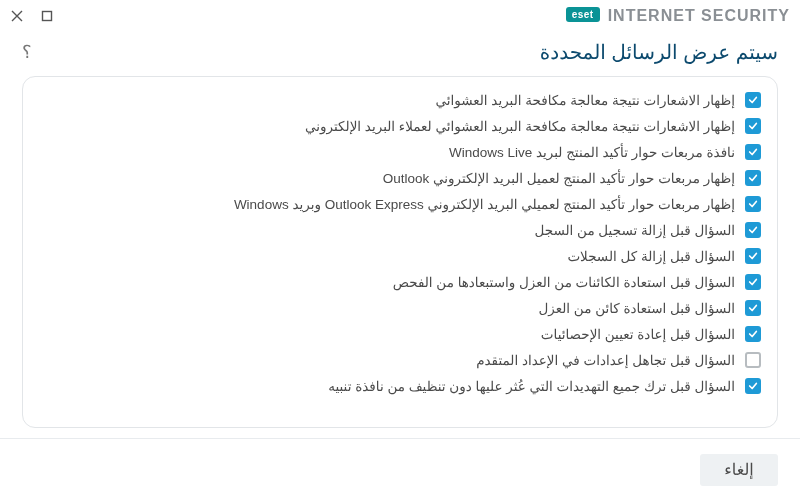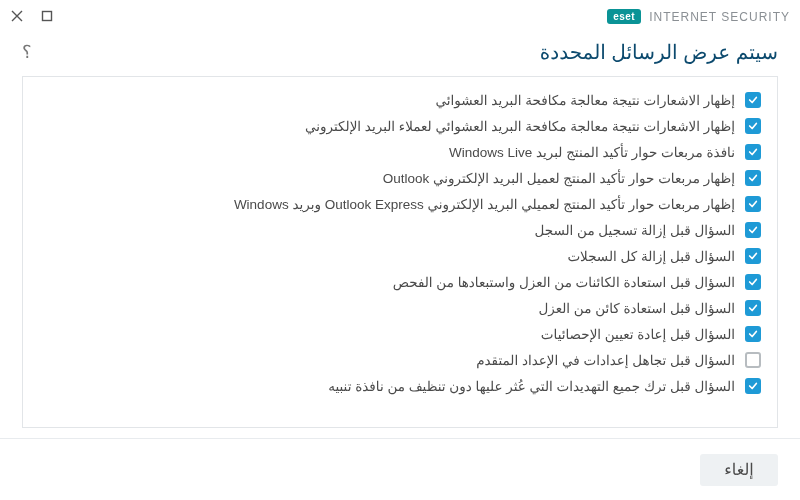--- a/index.html
+++ b/index.html
@@ -10,36 +10,36 @@
     display: flex; flex-direction: column;
   }
   .titlebar {
     height: 32px; display: flex; align-items: center;
     justify-content: space-between; padding: 0 10px;
     direction: ltr;
   }
   .win-controls { display: flex; gap: 16px; }
   .win-btn { width: 14px; height: 14px; display: flex; align-items: center; justify-content: center; cursor: pointer; }
   .win-btn svg { width: 12px; height: 12px; }
-  .brand { display: flex; align-items: flex-end; gap: 8px; direction: ltr; }
+  .brand { display: flex; align-items: flex-start; gap: 8px; direction: ltr; }
   .brand-badge {
     background: #0a9396; color: #fff; font-weight: bold;
     font-size: 10px; padding: 2px 6px; border-radius: 3px;
     letter-spacing: 0.5px;
   }
-  .brand-text { color: #8a8f94; font-size: 12px; letter-spacing: 1px; }
+  .brand-text { color: #8a8f94; font-size: 16px; letter-spacing: 1px; font-weight: bold; }
   .header {
     display: flex; align-items: center; justify-content: space-between;
     padding: 8px 22px 12px 22px;
   }
   .page-title { font-size: 20px; color: #0c4a6e; font-weight: 400; }
   .help-icon { color: #777; font-size: 18px; cursor: pointer; }
   .content {
     flex: 1; margin: 0 22px 10px 22px;
-    border: 1px solid #e2e5e8; border-radius: 0;
+    border: 1px solid #e2e5e8; border-radius: 13px;
     overflow-y: auto; padding: 10px 14px;
     background: #fff;
   }
   .opt-row {
     display: flex; align-items: center; gap: 10px;
     padding: 5px 2px;
   }
   .chk {
     width: 16px; height: 16px; border-radius: 3px;
     border: 2px solid #1e9ad6; flex-shrink: 0;

